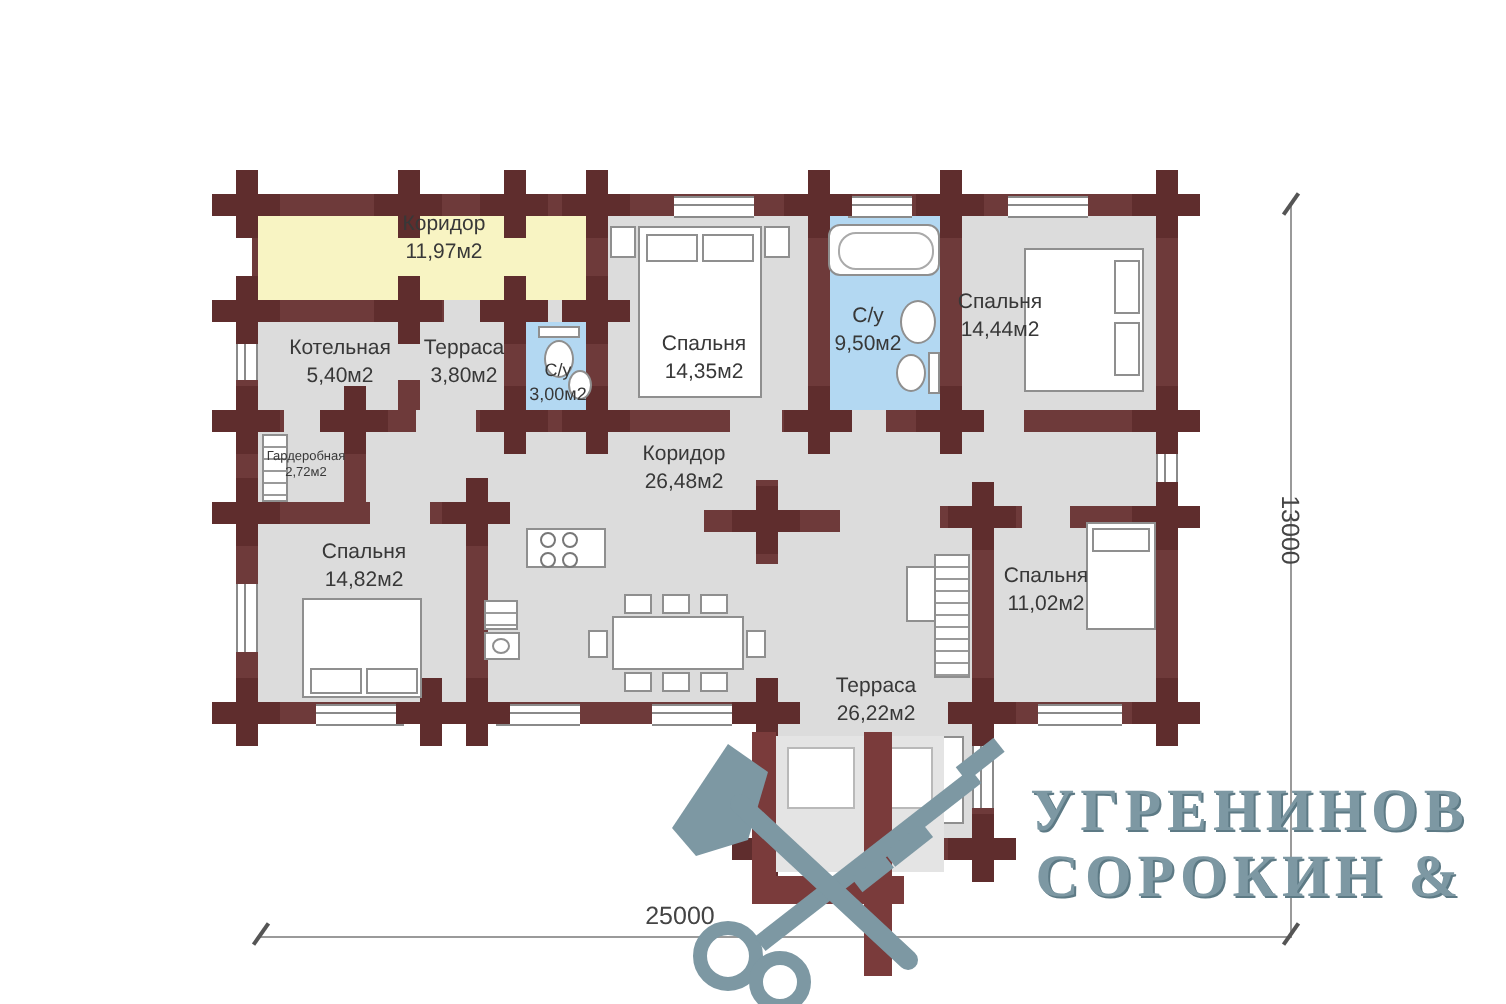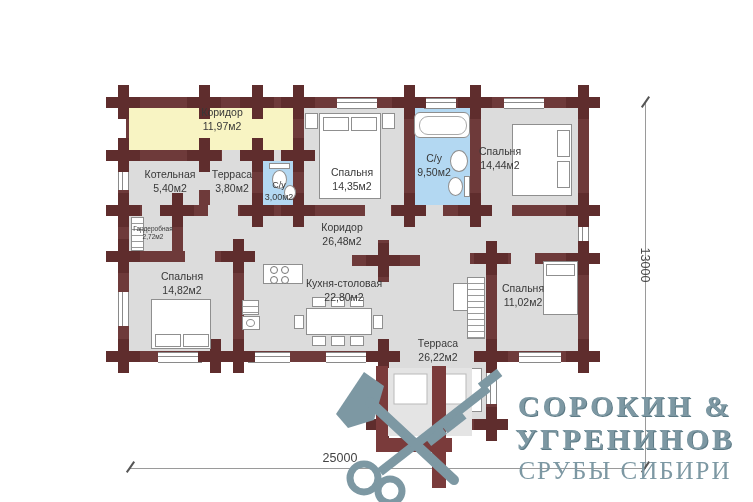--- a/index.html
+++ b/index.html
@@ -232,24 +232,20 @@
       <span class="ar">2,72м2</span>
     </div>
   <div class="label" style="left:342px;top:221px">
     <span class="nm">Коридор</span>
       <span class="ar">26,48м2</span>
     </div>
   <div class="label" style="left:182px;top:270px">
     <span class="nm">Спальня</span>
       <span class="ar">14,82м2</span>
     </div>
-  <div class="label" style="left:344px;top:277px">
-    <span class="nm">Кухня-столовая</span>
-      <span class="ar">22,80м2</span>
-    </div>
   <div class="label" style="left:438px;top:337px">
     <span class="nm">Терраса</span>
       <span class="ar">26,22м2</span>
     </div>
   <div class="label" style="left:523px;top:282px">
     <span class="nm">Спальня</span>
       <span class="ar">11,02м2</span>
     </div>
 
   <div class="dim" style="left:645px;top:103px;width:1px;height:365px"></div>
@@ -276,18 +272,17 @@
       <rect x="114" y="44" width="9" height="24" fill="#7d98a3" stroke="none" transform="rotate(52 118 56)"></rect>
     </g>
     <g>
       <circle cx="22" cy="46" r="11" fill="#7a2e2e"></circle>
       <polygon points="0,48 28,6 48,20 38,54 12,62" fill="#7d98a3"></polygon>
       <line x1="34" y1="36" x2="118" y2="114" stroke="#7d98a3" stroke-width="10" stroke-linecap="round"></line>
     </g>
   </svg>
 
   <div id="logo-text">
+    <div class="logo-l1">УГРЕНИНОВ</div>
     <div class="logo-l1">СОРОКИН &amp;</div>
-    <div class="logo-l1">УГРЕНИНОВ</div>
-    <div class="logo-l2">СРУБЫ СИБИРИ</div>
   </div>
 
 </div>
 
 </body></html>

